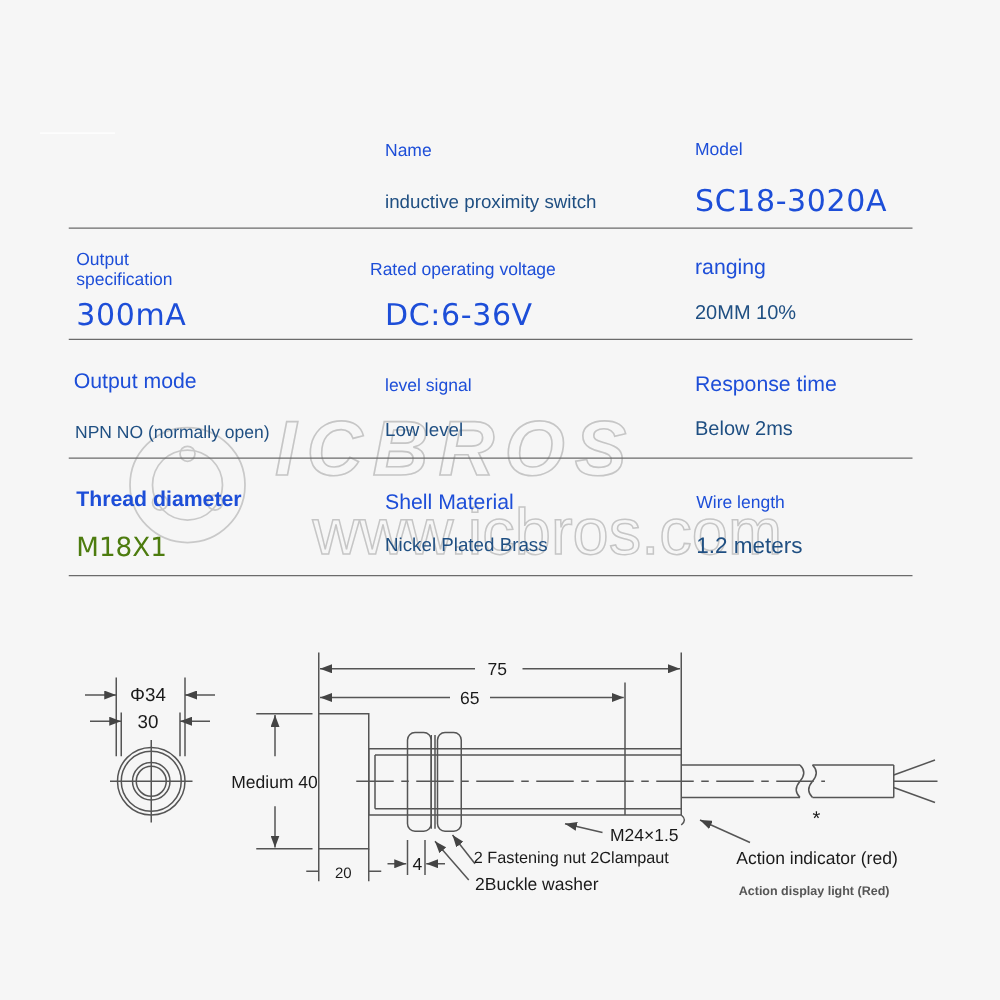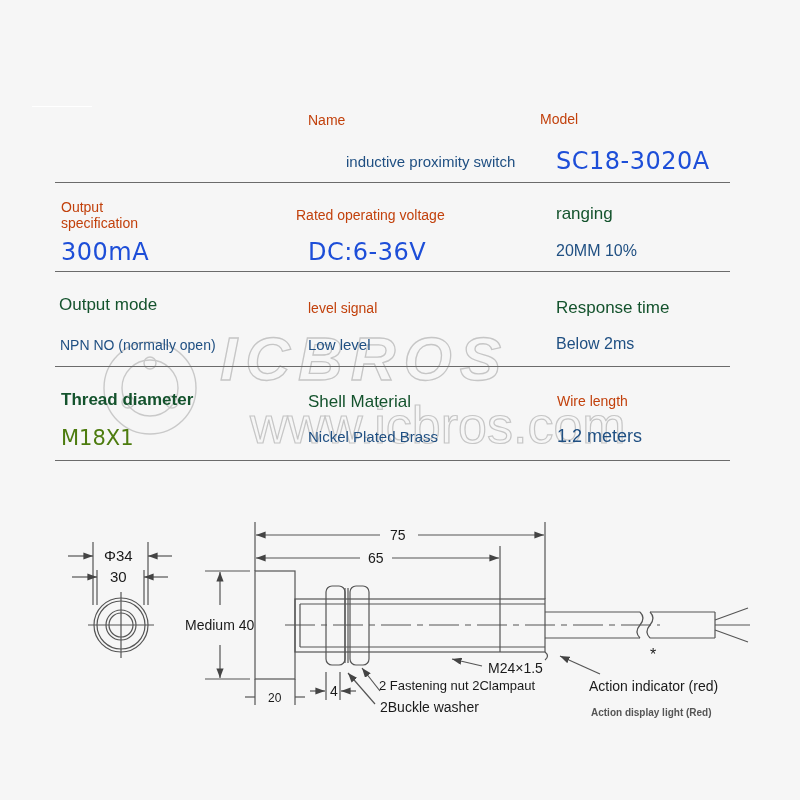--- a/index.html
+++ b/index.html
@@ -1,22 +1,22 @@
 <!DOCTYPE html>
 <html><head>
 <meta charset="utf-8">
 <style>
   html, body { margin: 0; padding: 0; }
   body {
     width: 800px; height: 800px; background: #f6f6f6; position: relative; overflow: hidden;
     font-family: "Liberation Sans", "DejaVu Sans", sans-serif; color: #111;
   }
   .abs { position: absolute; white-space: nowrap; }
-  .label { color: #c2410c; font-size: 14px; }
-  .label-lg { color: #14532d; font-size: 17px; }
+  .label { color: #1d4ed8; font-size: 14px; }
+  .label-lg { color: #1d4ed8; font-size: 17px; }
   .val { color: #1f4f82; font-size: 15px; }
   .val-big { color: #1d4ed8; font-size: 24px; font-family: "DejaVu Sans", sans-serif; letter-spacing: 0.5px; }
   .val-big2 { color: #4d7c0f; font-size: 21px; font-family: "DejaVu Sans", sans-serif; }
   .rule { position: absolute; left: 55px; width: 675px; height: 1px; background: #6b6b6b; }
   .topstub { position: absolute; left: 32px; top: 106px; width: 60px; height: 1px; background: #ffffff; }
   .watermark { position: absolute; left: 100px; top: 318px; width: 620px; height: 140px; pointer-events: none; }
   svg text { font-family: "Liberation Sans", "DejaVu Sans", sans-serif; }
 </style>
 </head>
 <body>
@@ -30,22 +30,22 @@
     <circle cx="50" cy="45" r="6"></circle>
     <circle cx="28" cy="84" r="6"></circle>
     <circle cx="72" cy="84" r="6"></circle>
   </g>
   <text x="120" y="62" font-size="62" font-style="italic" font-weight="bold" fill="none" stroke="#c6c6c6" stroke-width="1.3" letter-spacing="8">ICBROS</text>
   <text x="150" y="125" font-size="52" fill="none" stroke="#c6c6c6" stroke-width="1.2">www.icbros.com</text>
 </svg>
 
 <div>
   <span class="abs label" style="left:308px;top:112px;">Name</span>
-  <span class="abs label" style="left:540px;top:111px;">Model</span>
-  <span class="abs val" style="left:308px;top:153px;margin-left:38px;">inductive proximity switch</span>
+  <span class="abs label" style="left:556px;top:111px;">Model</span>
+  <span class="abs val" style="left:308px;top:153px;">inductive proximity switch</span>
   <span class="abs val-big" style="left:556px;top:147px;">SC18-3020A</span>
 </div>
 <div class="rule" style="top:182px;"></div>
 
 <div>
   <span class="abs label" style="left:61px;top:200px;line-height:15px;">Output</span>
   <span class="abs label" style="left:61px;top:216px;line-height:15px;">specification</span>
   <span class="abs val-big" style="left:61px;top:238px;">300mA</span>
   <span class="abs label" style="left:296px;top:207px;">Rated operating voltage</span>
   <span class="abs val-big" style="left:308px;top:238px;">DC:6-36V</span>

